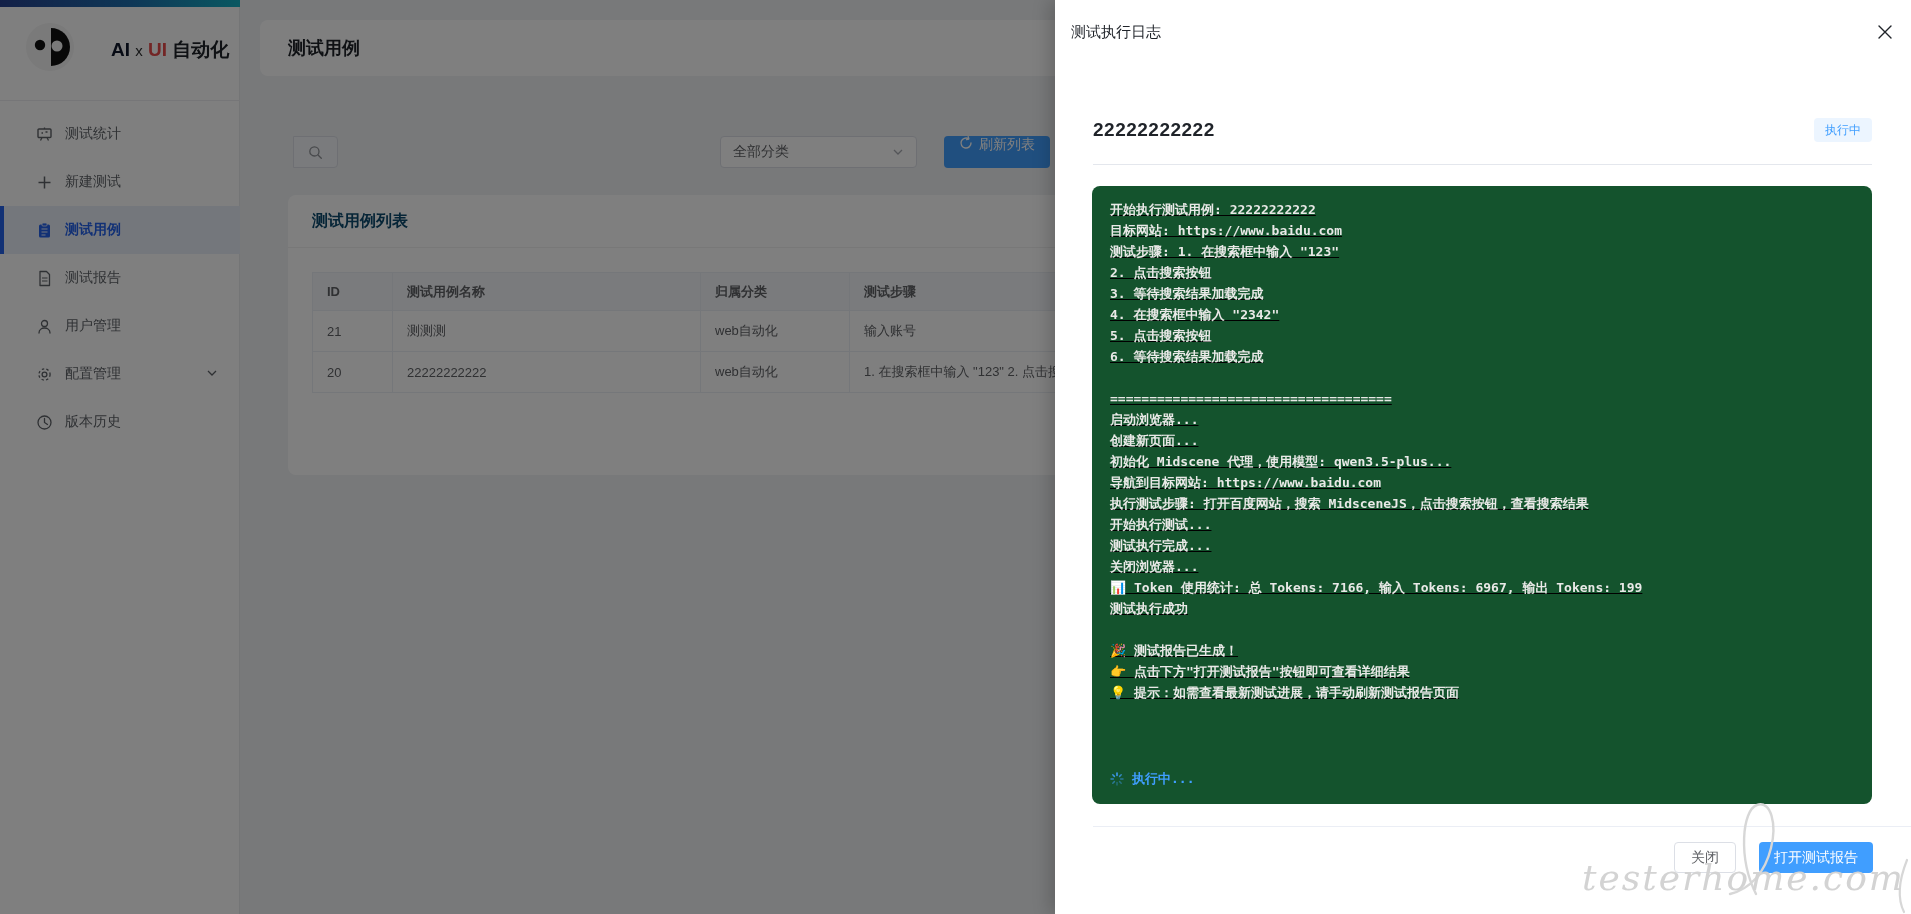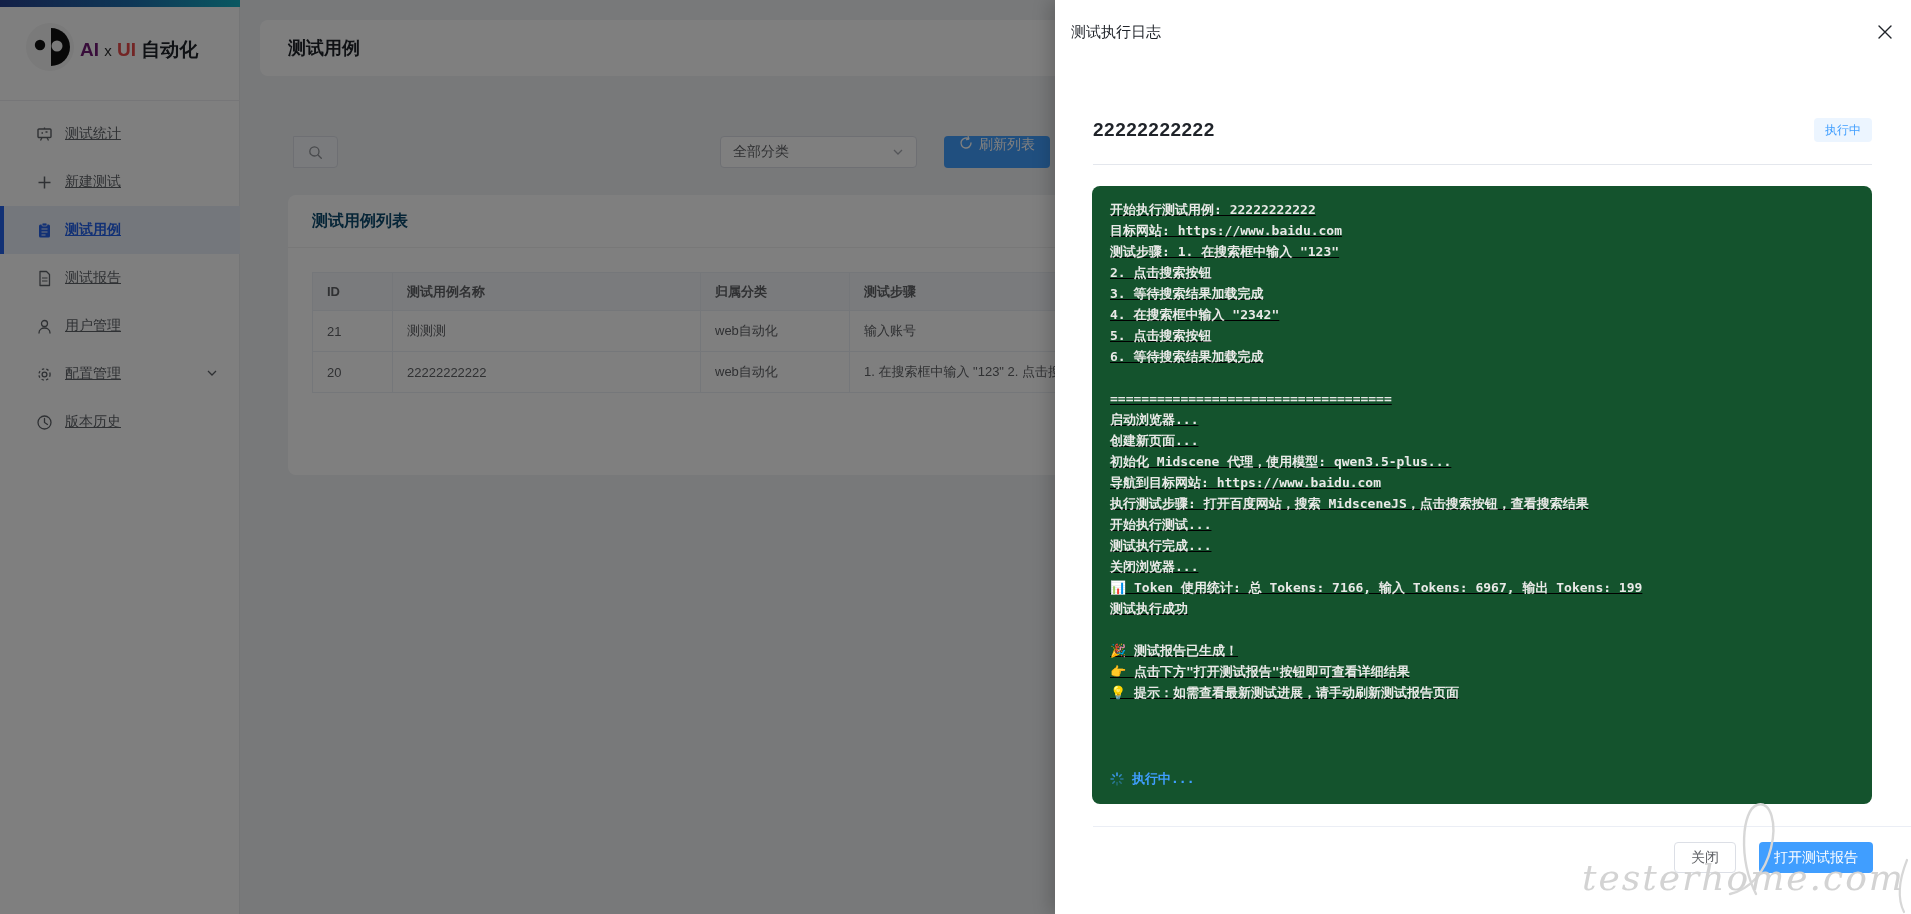--- a/index.html
+++ b/index.html
@@ -6,25 +6,25 @@
   html,body { width:1911px; height:914px; overflow:hidden; }
   body { font-family:"Liberation Sans", sans-serif; background:#f0f2f5; position:relative; }
   .app { position:absolute; inset:0; width:1911px; height:914px; background:#f0f2f5; }
 
   
   .sidebar { position:absolute; left:0; top:0; width:240px; height:914px; background:#ffffff; border-right:1px solid #e8eaed; z-index:10; }
   .side-topbar { position:absolute; left:0; top:0; width:240px; height:7px; background:linear-gradient(90deg,#27418f 0%,#1e6fae 55%,#14b1c4 100%); }
   .brand { position:absolute; left:0; top:7px; width:240px; height:94px; border-bottom:1px solid #ededf0; }
   .brand-logo { position:absolute; left:26px; top:16px; width:48px; height:48px; }
   .brand-text { position:absolute; left:80px; top:30px; white-space:nowrap; font-size:19px; font-weight:700; color:#1f2329; }
-  .brand-ai { color:#701a75; }
+  .brand-ai { color:#0f172a;margin-left:31px; }
   .brand-x { color:#303133; font-weight:400; font-size:15px; }
   .brand-ui { color:#e64b4b; }
   .menu { position:absolute; left:0; top:110px; width:240px; }
-  .menu-item { position:relative; height:48px; display:flex; align-items:center; padding-left:36px; color:#5f6368; font-size:14px; cursor:pointer;text-decoration:underline; }
+  .menu-item { position:relative; height:48px; display:flex; align-items:center; padding-left:36px; color:#5f6368; font-size:14px; cursor:pointer; }
   .menu-item .mi-icon { width:17px; height:17px; margin-right:12px; flex:0 0 auto; display:flex; align-items:center; justify-content:center; }
   .menu-item.active { background:#e9eef9; color:#2563eb; font-weight:600; }
   .menu-item.active::before { content:""; position:absolute; left:0; top:0; bottom:0; width:4px; background:#2563eb; }
   .mi-stroke { stroke:#5f6368; }
   .menu-chevron { margin-left:auto; margin-right:22px; }
 
   
   .main { position:absolute; left:240px; top:0; right:0; height:914px; z-index:5; }
   .page-header { position:absolute; left:20px; top:20px; width:1630px; height:56px; background:#ffffff; border-radius:8px; display:flex; align-items:center; padding-left:28px; }
   .page-title { font-size:18px; font-weight:700; color:#1f2329; }

